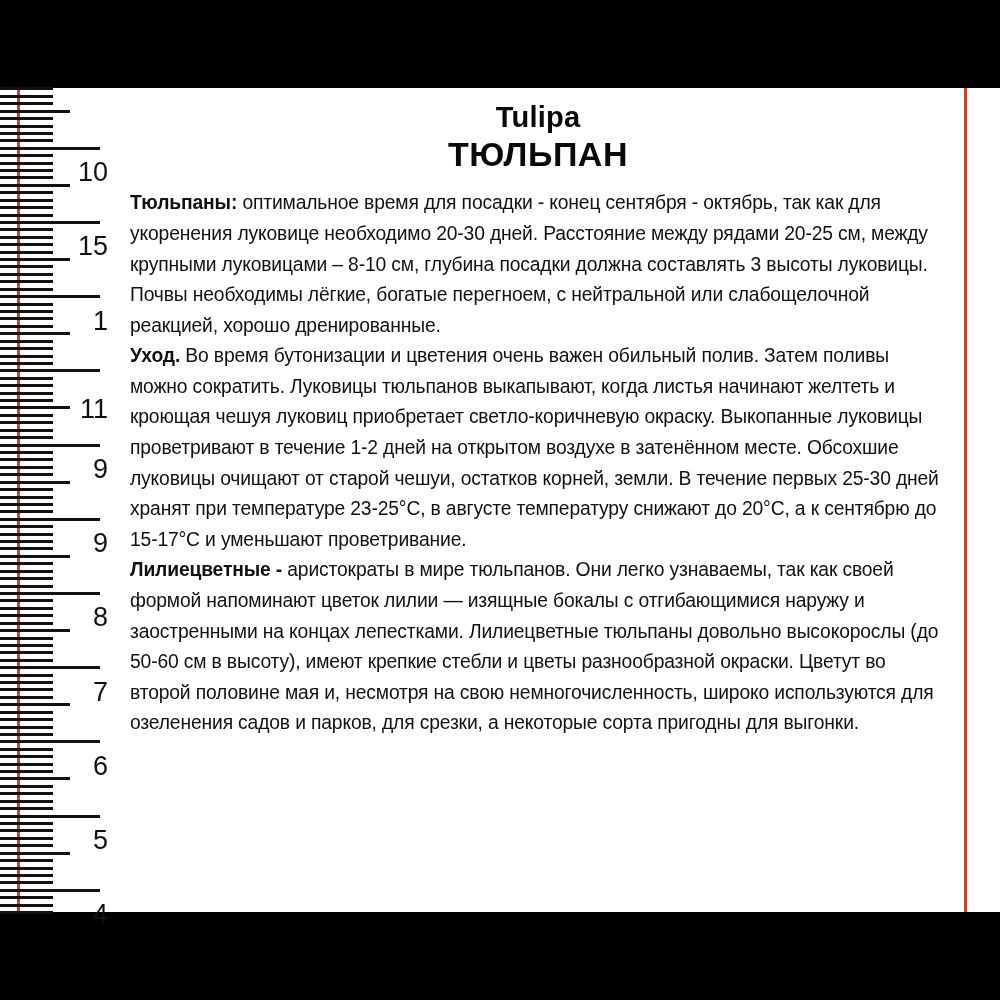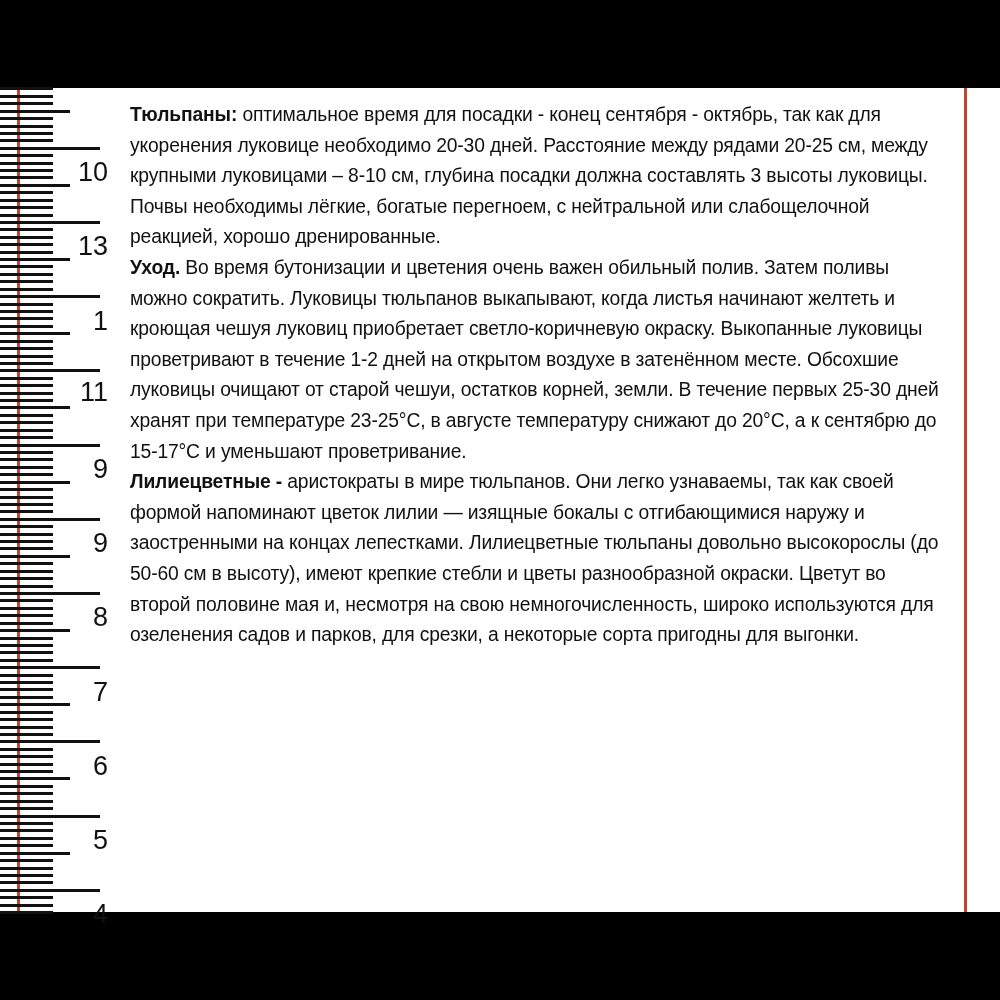--- a/index.html
+++ b/index.html
@@ -231,36 +231,40 @@
       <div class="tick t-mid" style="top: 764px;"></div>
       <div class="tick t-short" style="top: 771px;"></div>
       <div class="tick t-short" style="top: 779px;"></div>
       <div class="tick t-short" style="top: 786px;"></div>
       <div class="tick t-short" style="top: 793px;"></div>
       <div class="tick t-long" style="top: 801px;"></div>
       <div class="tick t-short" style="top: 808px;"></div>
       <div class="tick t-short" style="top: 816px;"></div>
       <div class="tick t-short" style="top: 823px;"></div>
       <div class="ruler-num" style="top: 71.1px;">10</div>
-      <div class="ruler-num" style="top: 145.3px;">13</div>
+      <div class="ruler-num" style="top: 145.3px;">15</div>
       <div class="ruler-num" style="top: 219.5px;">1</div>
-      <div class="ruler-num" style="top: 291px;">11</div>
+      <div class="ruler-num" style="top: 308px;">11</div>
       <div class="ruler-num" style="top: 367.9px;">9</div>
       <div class="ruler-num" style="top: 442.1px;">9</div>
       <div class="ruler-num" style="top: 516.3px;">8</div>
       <div class="ruler-num" style="top: 590.5px;">7</div>
       <div class="ruler-num" style="top: 664.7px;">6</div>
       <div class="ruler-num" style="top: 738.9px;">5</div>
       <div class="ruler-num" style="top: 813.1px;">4</div>
     </div>
 
   <div id="right-rule"></div>
 
   <div id="content">
 
+    <div id="title-block">
+      <div class="title-latin">Tulipa</div>
+      <div class="title-ru">ТЮЛЬПАН</div>
+    </div>
 
 
     <p class="para"><b>Тюльпаны:</b><span> оптимальное время для посадки - конец сентября - октябрь, так как для укоренения луковице необходимо 20-30 дней.  Расстояние между рядами 20-25 см, между крупными луковицами – 8-10 см, глубина посадки должна составлять 3 высоты луковицы. Почвы необходимы лёгкие, богатые перегноем, с нейтральной или слабощелочной реакцией, хорошо дренированные.</span></p>
 
     <p class="para"><b>Уход.</b><span> Во время бутонизации и цветения очень важен обильный полив. Затем поливы можно сократить. Луковицы тюльпанов выкапывают, когда листья начинают желтеть и кроющая чешуя луковиц приобретает светло-коричневую окраску. Выкопанные луковицы проветривают в течение 1-2 дней на открытом воздухе в затенённом месте. Обсохшие луковицы очищают от старой чешуи, остатков корней, земли. В течение первых 25-30 дней хранят при температуре 23-25°С, в августе температуру снижают до 20°С, а к сентябрю до 15-17°С и уменьшают проветривание.</span></p>
 
     <p class="para"><b>Лилиецветные -</b><span> аристократы в мире тюльпанов. Они легко узнаваемы, так как своей формой напоминают цветок лилии — изящные бокалы с отгибающимися наружу и заостренными на концах лепестками. Лилиецветные тюльпаны довольно высокорослы (до 50-60 см в высоту), имеют крепкие стебли и цветы разнообразной окраски. Цветут во второй половине мая и, несмотря на свою немногочисленность, широко используются для озеленения садов и парков, для срезки, а некоторые сорта пригодны для выгонки.</span></p>
 
   </div>
 </div>

